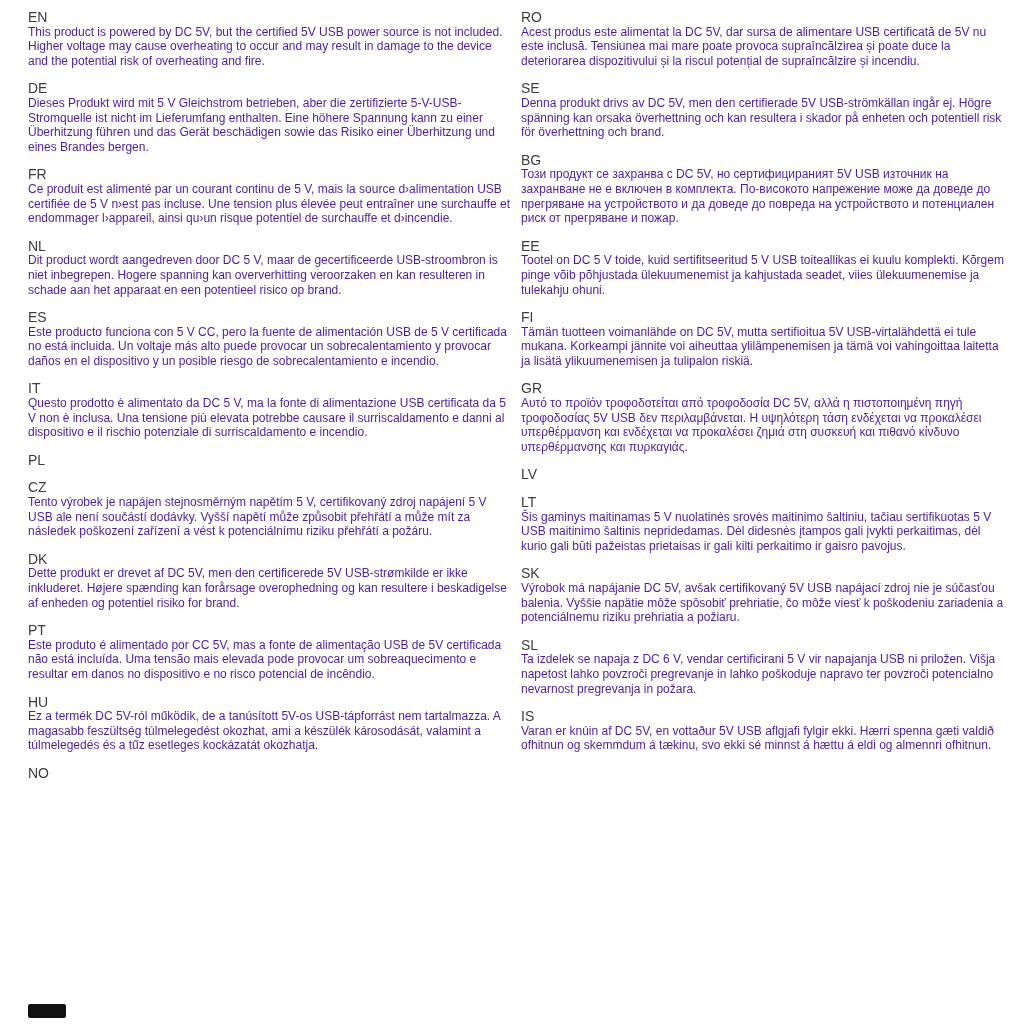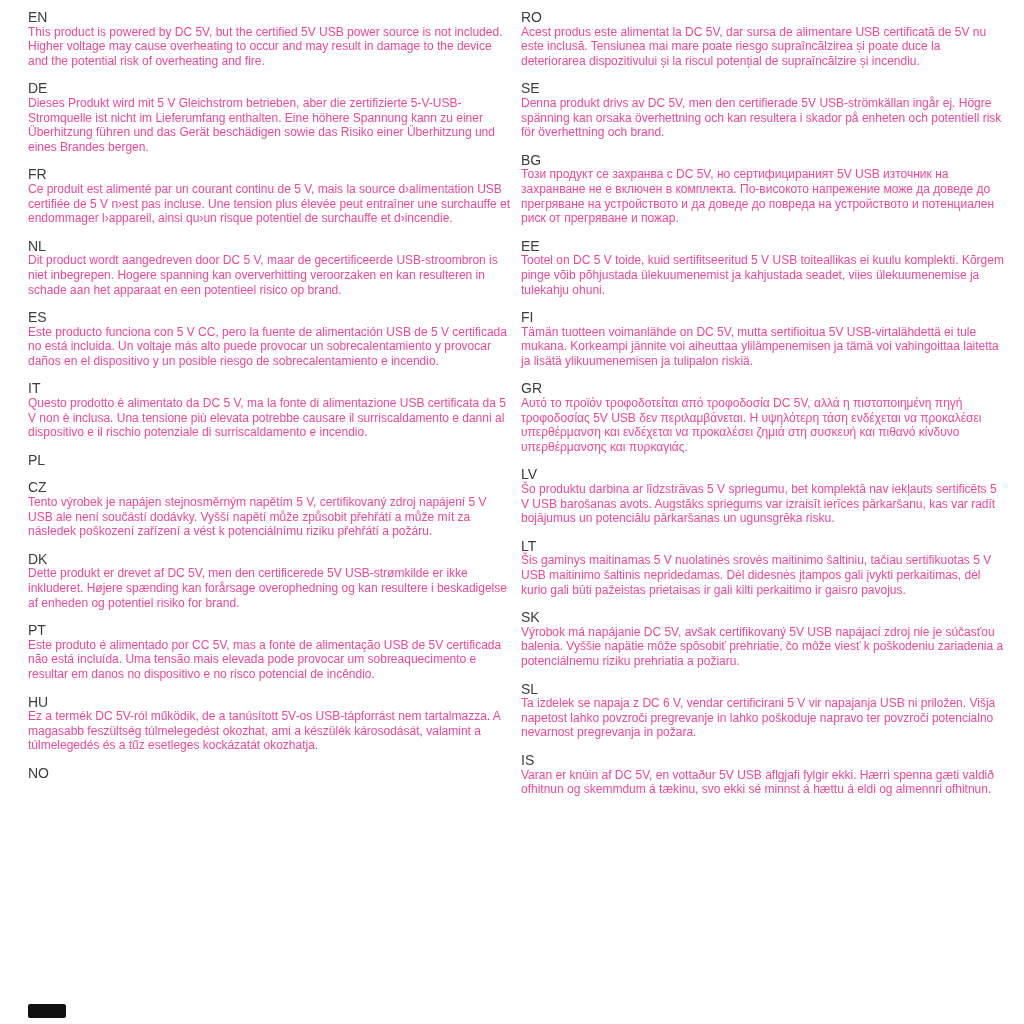--- a/index.html
+++ b/index.html
@@ -30,21 +30,21 @@
   }
   .code {
     font-size: 14px;
     line-height: 14.6px;
     font-weight: normal;
     color: #3c3c3c;
   }
   .text {
     font-size: 12px;
     line-height: 14.6px;
-    color: #ec4899;
+    color: #4c1d95;
   }
   .corner-mark {
     position: absolute;
     left: 28px;
     top: 1004px;
     width: 38px;
     height: 14px;
     background: #111111;
     border-radius: 2px;
   }
@@ -100,21 +100,21 @@
         <p class="text">Ez a termék DC 5V-ról működik, de a tanúsított 5V-os USB-tápforrást nem tartalmazza. A magasabb feszültség túlmelegedést okozhat, ami a készülék károsodását, valamint a túlmelegedés és a tűz esetleges kockázatát okozhatja.</p>
       </section>
       <section class="block">
         <div class="code">NO</div>
       </section>
     </div>
 
     <div class="col">
       <section class="block">
         <div class="code">RO</div>
-        <p class="text">Acest produs este alimentat la DC 5V, dar sursa de alimentare USB certificată de 5V nu este inclusă. Tensiunea mai mare poate riesgo supraîncălzirea și poate duce la deteriorarea dispozitivului și la riscul potențial de supraîncălzire și incendiu.</p>
+        <p class="text">Acest produs este alimentat la DC 5V, dar sursa de alimentare USB certificată de 5V nu este inclusă. Tensiunea mai mare poate provoca supraîncălzirea și poate duce la deteriorarea dispozitivului și la riscul potențial de supraîncălzire și incendiu.</p>
       </section>
       <section class="block">
         <div class="code">SE</div>
         <p class="text">Denna produkt drivs av DC 5V, men den certifierade 5V USB-strömkällan ingår ej. Högre spänning kan orsaka överhettning och kan resultera i skador på enheten och potentiell risk för överhettning och brand.</p>
       </section>
       <section class="block">
         <div class="code">BG</div>
         <p class="text">Този продукт се захранва с DC 5V, но сертифицираният 5V USB източник на захранване не е включен в комплекта. По-високото напрежение може да доведе до прегряване на устройството и да доведе до повреда на устройството и потенциален риск от прегряване и пожар.</p>
       </section>
       <section class="block">
@@ -124,21 +124,20 @@
       <section class="block">
         <div class="code">FI</div>
         <p class="text">Tämän tuotteen voimanlähde on DC 5V, mutta sertifioitua 5V USB-virtalähdettä ei tule mukana. Korkeampi jännite voi aiheuttaa ylilämpenemisen ja tämä voi vahingoittaa laitetta ja lisätä ylikuumenemisen ja tulipalon riskiä.</p>
       </section>
       <section class="block">
         <div class="code">GR</div>
         <p class="text">Αυτό το προϊόν τροφοδοτείται από τροφοδοσία DC 5V, αλλά η πιστοποιημένη πηγή τροφοδοσίας 5V USB δεν περιλαμβάνεται. Η υψηλότερη τάση ενδέχεται να προκαλέσει υπερθέρμανση και ενδέχεται να προκαλέσει ζημιά στη συσκευή και πιθανό κίνδυνο υπερθέρμανσης και πυρκαγιάς.</p>
       </section>
       <section class="block">
         <div class="code">LV</div>
-        <p class="text">Šo produktu darbina ar līdzstrāvas 5 V spriegumu, bet komplektā nav iekļauts sertificēts 5 V USB barošanas avots. Augstāks spriegums var izraisīt ierīces pārkaršanu, kas var radīt bojājumus un potenciālu pārkaršanas un ugunsgrēka risku.</p>
       </section>
       <section class="block">
         <div class="code">LT</div>
         <p class="text">Šis gaminys maitinamas 5 V nuolatinės srovės maitinimo šaltiniu, tačiau sertifikuotas 5 V USB maitinimo šaltinis nepridedamas. Dėl didesnės įtampos gali įvykti perkaitimas, dėl kurio gali būti pažeistas prietaisas ir gali kilti perkaitimo ir gaisro pavojus.</p>
       </section>
       <section class="block">
         <div class="code">SK</div>
         <p class="text">Výrobok má napájanie DC 5V, avšak certifikovaný 5V USB napájací zdroj nie je súčasťou balenia. Vyššie napätie môže spôsobiť prehriatie, čo môže viesť k poškodeniu zariadenia a potenciálnemu riziku prehriatia a požiaru.</p>
       </section>
       <section class="block">

